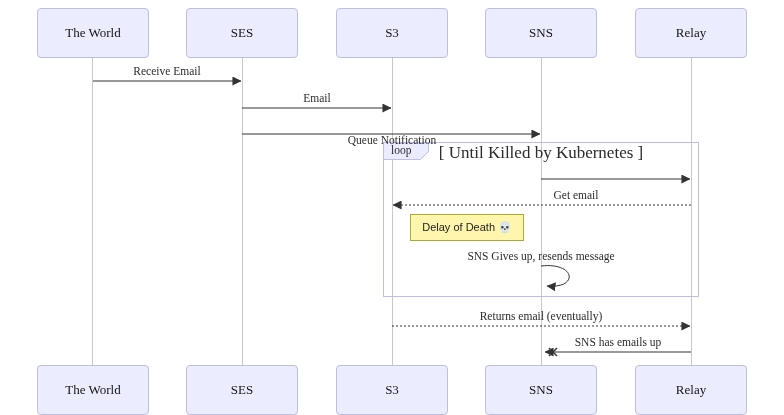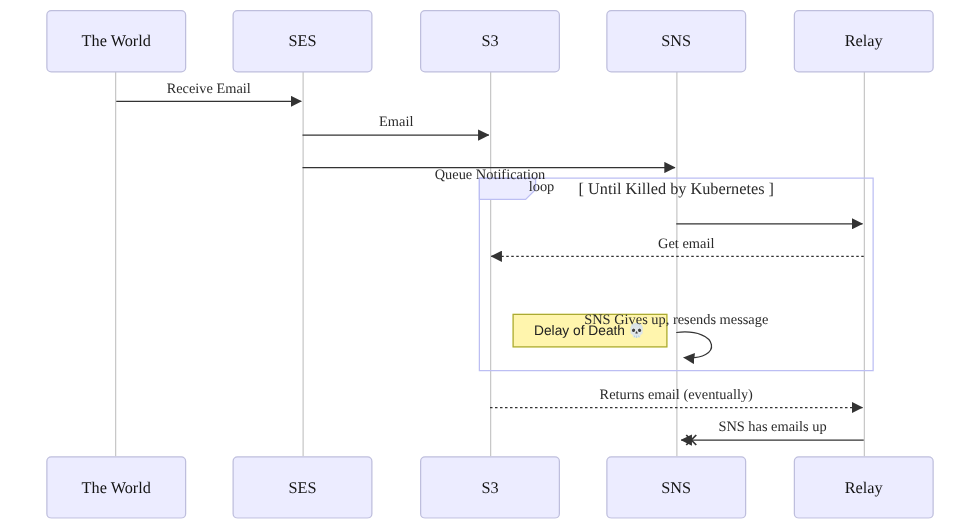--- a/index.html
+++ b/index.html
@@ -38,34 +38,34 @@
     position:absolute;transform:translateX(-50%);
     font-size:11.5px;color:#2b2b2b;white-space:nowrap;text-align:center;
   }
   .loop-box{
     position:absolute;left:383px;top:142px;width:316px;height:155px;
     border:1px solid var(--loop-border);
     box-sizing:border-box;
   }
   .loop-title{
     position:absolute;left:541px;top:143px;transform:translateX(-50%);
-    font-size:13px;color:#2b2b2b;white-space:nowrap;
+    font-size:17px;color:#2b2b2b;white-space:nowrap;
   }
   .loop-label-text{
     position:absolute;left:391px;top:144px;
-    font-size:11.5px;color:#2b2b2b;margin-left:32px;
+    font-size:11.5px;color:#2b2b2b;
   }
   .note{
-    position:absolute;left:410px;top:214px;width:124px;height:27px;
+    position:absolute;left:410px;top:214px;width:114px;height:27px;
     background:var(--note-fill);
     border:1px solid var(--note-border);
     box-sizing:border-box;
     display:flex;align-items:center;justify-content:center;
     font-family:"Liberation Sans","DejaVu Sans",sans-serif;
-    font-size:11px;color:#222222;white-space:nowrap;margin-top:37px;
+    font-size:11px;color:#222222;white-space:nowrap;
   }
   svg.arrows{position:absolute;left:0;top:0;pointer-events:none;}
 </style>
 </head>
 <body>
 
 <div class="diagram">
 
   <div class="lifeline" style="left:92px"></div>
   <div class="lifeline" style="left:242px"></div>
@@ -98,21 +98,21 @@
 
   <div class="loop-box"></div>
   <div class="loop-label-text">loop</div>
   <div class="loop-title">[ Until Killed by Kubernetes ]</div>
 
   <div class="note">Delay of Death 💀</div>
 
   <div class="msg-label" style="left:167px;top:65px">Receive Email</div>
   <div class="msg-label" style="left:317px;top:92px">Email</div>
   <div class="msg-label" style="left:392px;top:134px">Queue Notification</div>
-  <div class="msg-label" style="left:549px;top:189px">Get email</div>
+  <div class="msg-label" style="left:576px;top:189px">Get email</div>
   <div class="msg-label" style="left:541px;top:310px">Returns email (eventually)</div>
   <div class="msg-label" style="left:541px;top:250px">SNS Gives up, resends message</div>
   <div class="msg-label" style="left:618px;top:336px">SNS has emails up</div>
 
   <div class="actor-box" style="left:37px;top:8px">
     <span class="actor-label">The World</span>
   </div>
   <div class="actor-box" style="left:186px;top:8px">
     <span class="actor-label">SES</span>
   </div>

